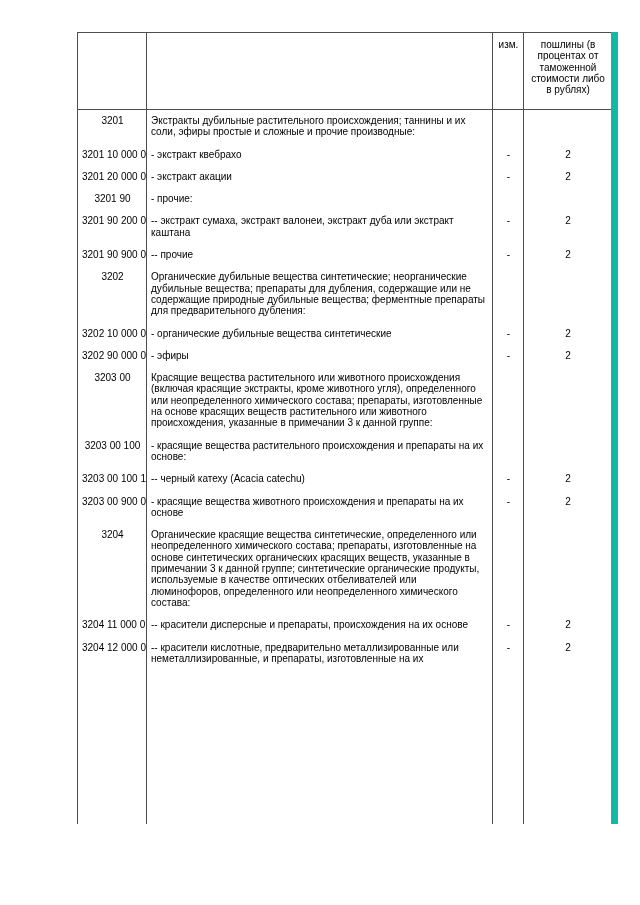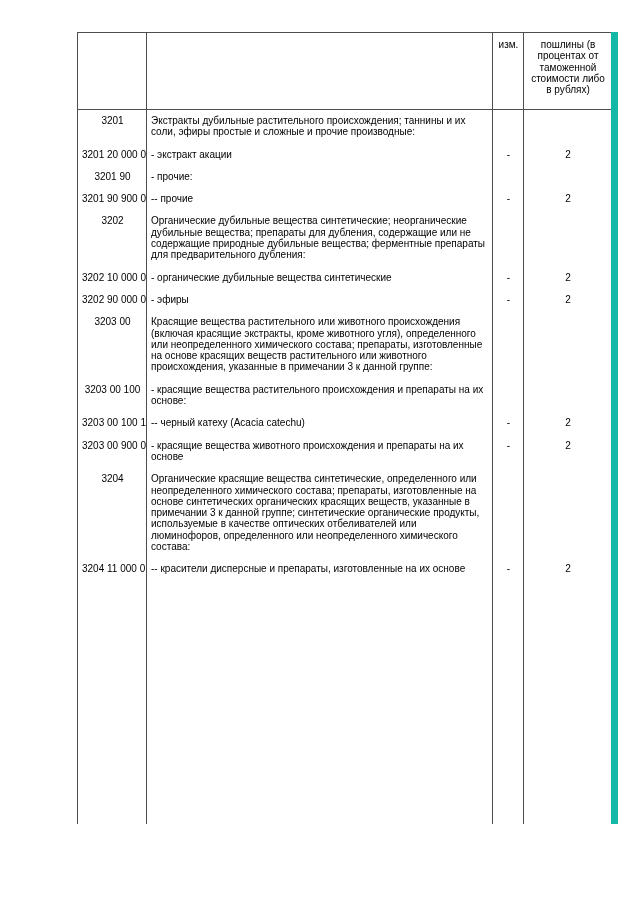--- a/index.html
+++ b/index.html
@@ -83,35 +83,47 @@
         </tr>
       </thead>
       <tbody id="rows">
   <tr>
     <td class="c-code">3201</td>
     <td class="c-desc">Экстракты дубильные растительного происхождения; таннины и их соли, эфиры простые и сложные и прочие производные:</td>
     <td class="c-izm"></td>
     <td class="c-duty"></td>
   </tr>
 
+  <tr>
+    <td class="c-code">3201 10 000 0</td>
+    <td class="c-desc">- экстракт квебрахо</td>
+    <td class="c-izm">-</td>
+    <td class="c-duty">2</td>
+  </tr>
 
   <tr>
     <td class="c-code">3201 20 000 0</td>
     <td class="c-desc">- экстракт акации</td>
     <td class="c-izm">-</td>
     <td class="c-duty">2</td>
   </tr>
 
   <tr>
     <td class="c-code">3201 90</td>
     <td class="c-desc">- прочие:</td>
     <td class="c-izm"></td>
     <td class="c-duty"></td>
   </tr>
 
+  <tr>
+    <td class="c-code">3201 90 200 0</td>
+    <td class="c-desc">-- экстракт сумаха, экстракт валонеи, экстракт дуба или экстракт каштана</td>
+    <td class="c-izm">-</td>
+    <td class="c-duty">2</td>
+  </tr>
 
   <tr>
     <td class="c-code">3201 90 900 0</td>
     <td class="c-desc">-- прочие</td>
     <td class="c-izm">-</td>
     <td class="c-duty">2</td>
   </tr>
 
   <tr>
     <td class="c-code">3202</td>
@@ -166,25 +178,31 @@
   <tr>
     <td class="c-code">3204</td>
     <td class="c-desc">Органические красящие вещества синтетические, определенного или неопределенного химического состава; препараты, изготовленные на основе синтетических органических красящих веществ, указанные в примечании 3 к данной группе; синтетические органические продукты, используемые в качестве оптических отбеливателей или люминофоров, определенного или неопределенного химического состава:</td>
     <td class="c-izm"></td>
     <td class="c-duty"></td>
   </tr>
 
 
   <tr>
     <td class="c-code">3204 11 000 0</td>
-    <td class="c-desc">-- красители дисперсные и препараты, изготовленные на их основе</td>
-    <td class="c-izm">-</td>
-    <td class="c-duty">2</td>
-  </tr>
-
+    <td class="c-desc">-- красители дисперсные и препараты, происхождения на их основе</td>
+    <td class="c-izm">-</td>
+    <td class="c-duty">2</td>
+  </tr>
+
+  <tr>
+    <td class="c-code">3204 12 000 0</td>
+    <td class="c-desc">-- красители кислотные, предварительно металлизированные или неметаллизированные, и препараты, изготовленные на их</td>
+    <td class="c-izm">-</td>
+    <td class="c-duty">2</td>
+  </tr>
 </tbody>
       <tbody class="filler">
         <tr>
           <td></td>
           <td></td>
           <td></td>
           <td></td>
         </tr>
       </tbody>
     </table>

